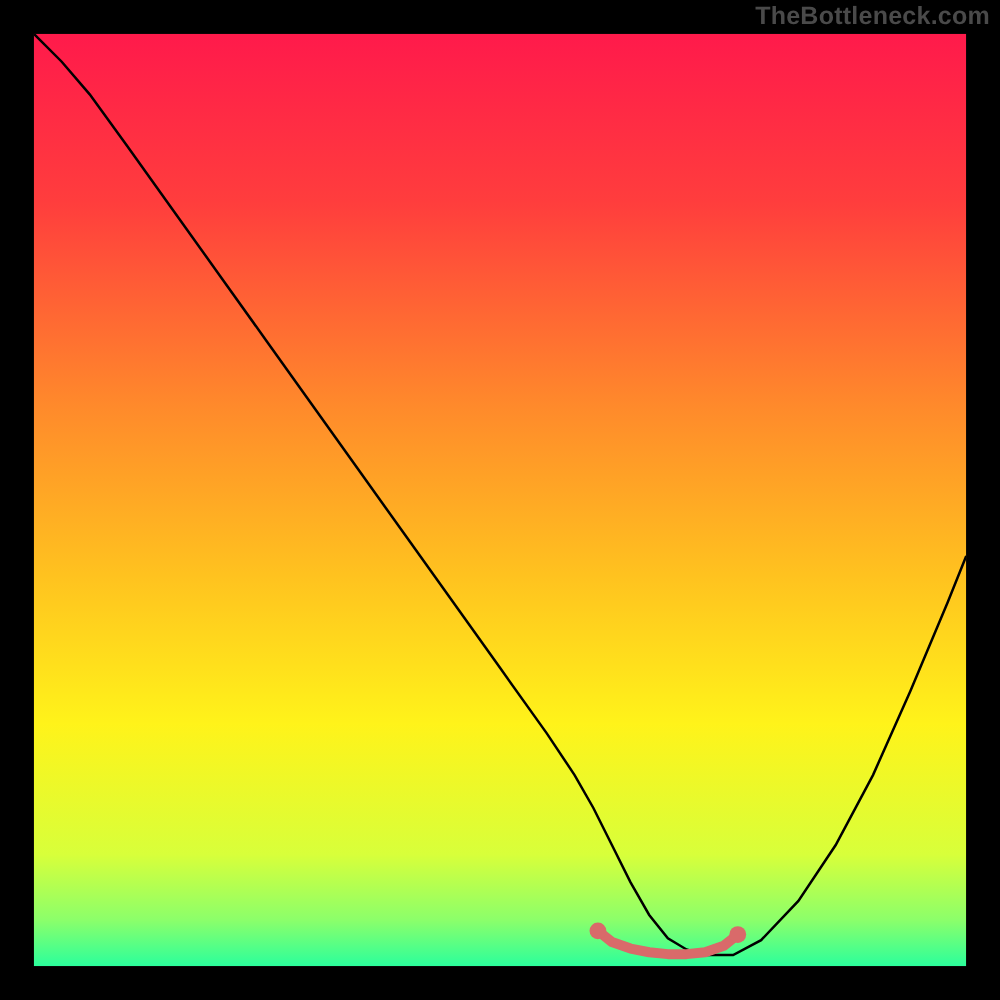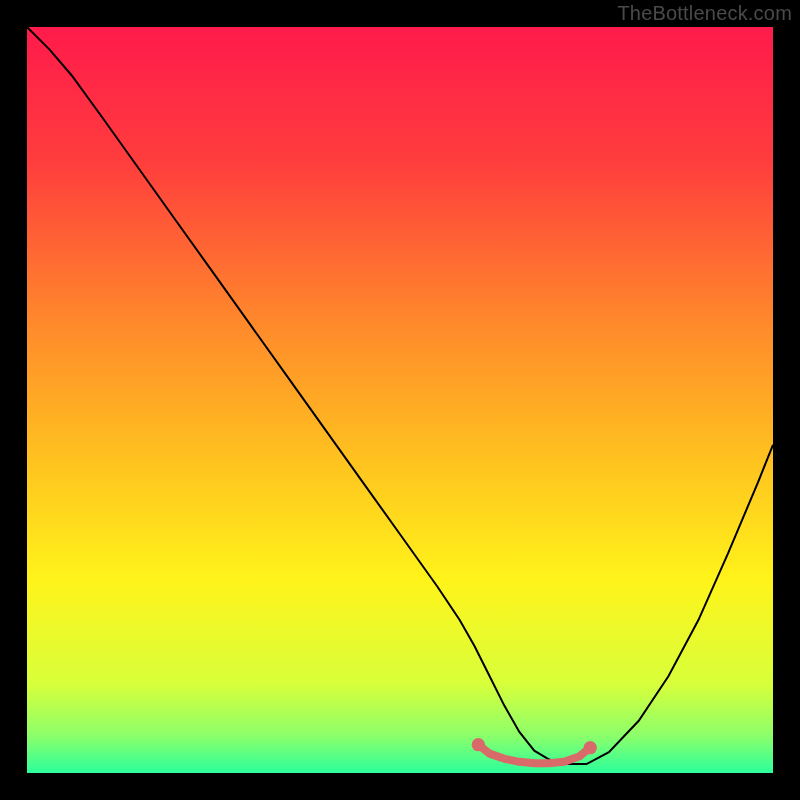--- a/index.html
+++ b/index.html
@@ -10,21 +10,21 @@
     font-family: Arial, Helvetica, sans-serif;
     position: relative;
     overflow: hidden;
   }
   .watermark {
     position: absolute;
     top: 2px;
     right: 8px;
     color: #4a4a4a;
     font-size: 20px;
-    font-weight: 400;
+    font-weight: 700;
     z-index: 3;
     letter-spacing: 0.2px;
   }
   .plot-wrap {
     position: absolute;
     left: 27px;
     top: 27px;
     width: 746px;
     height: 746px;
     background: #000;

